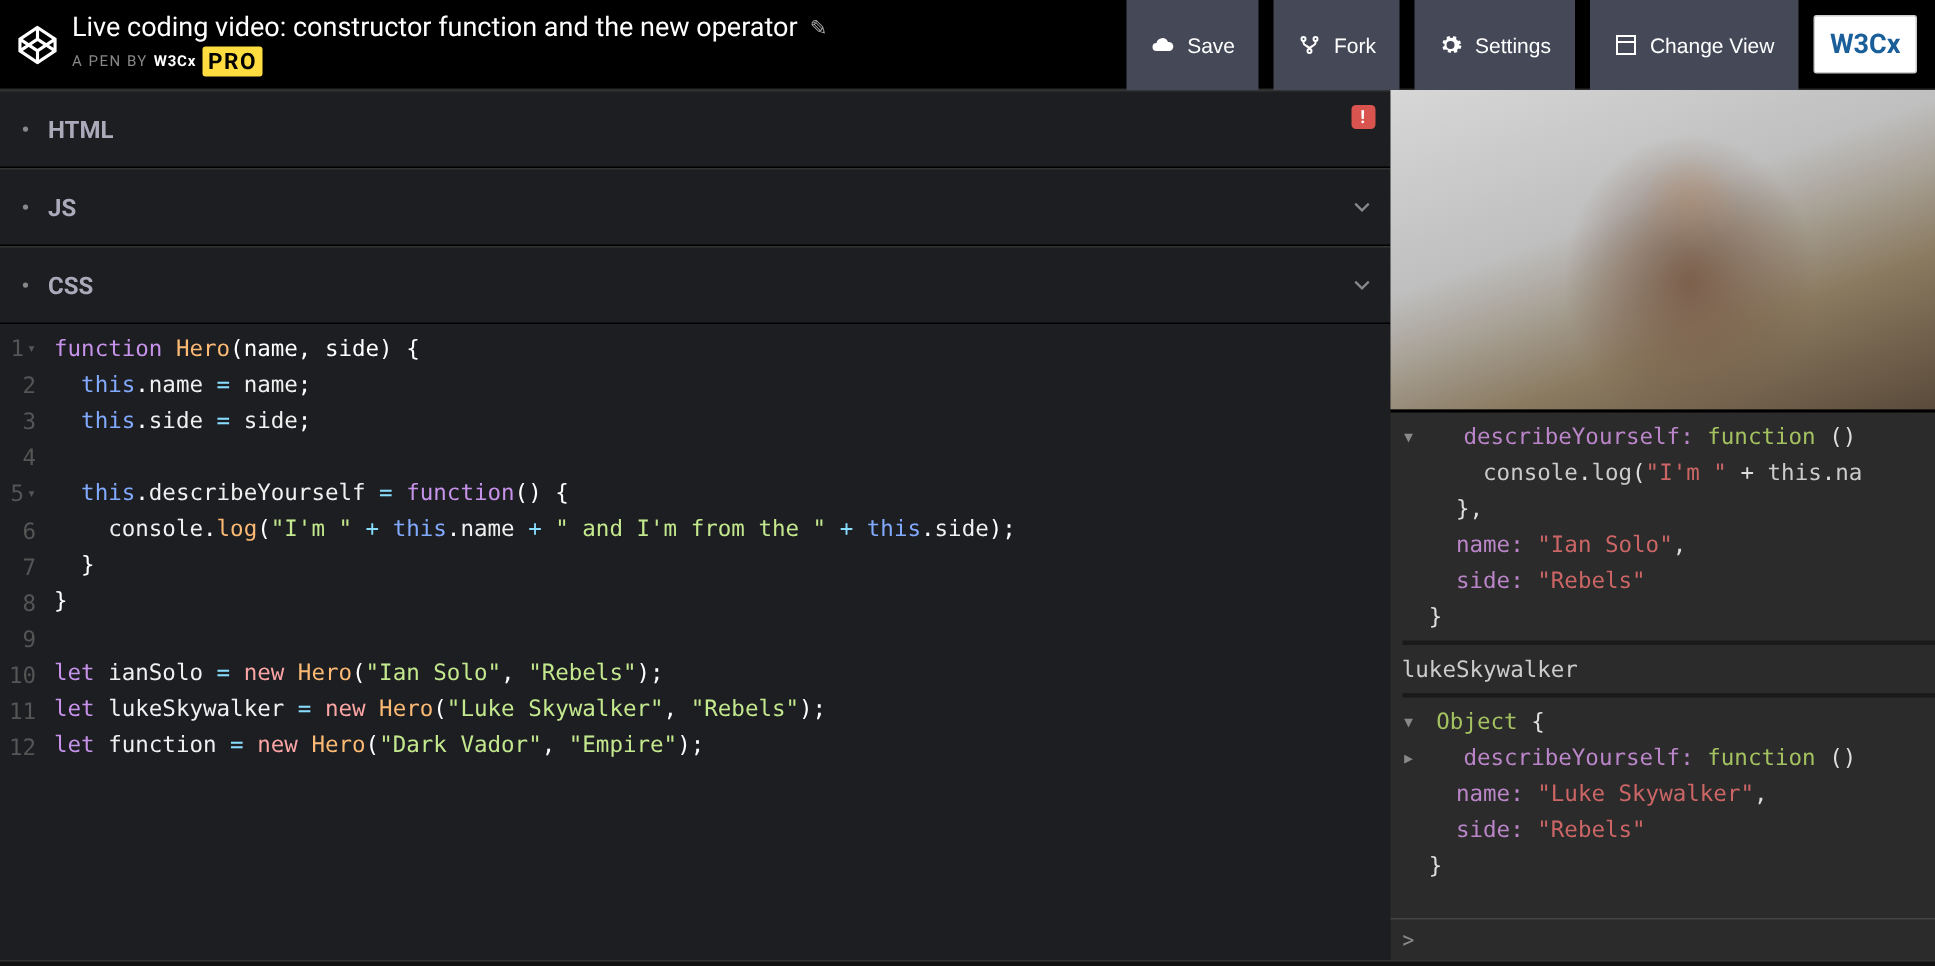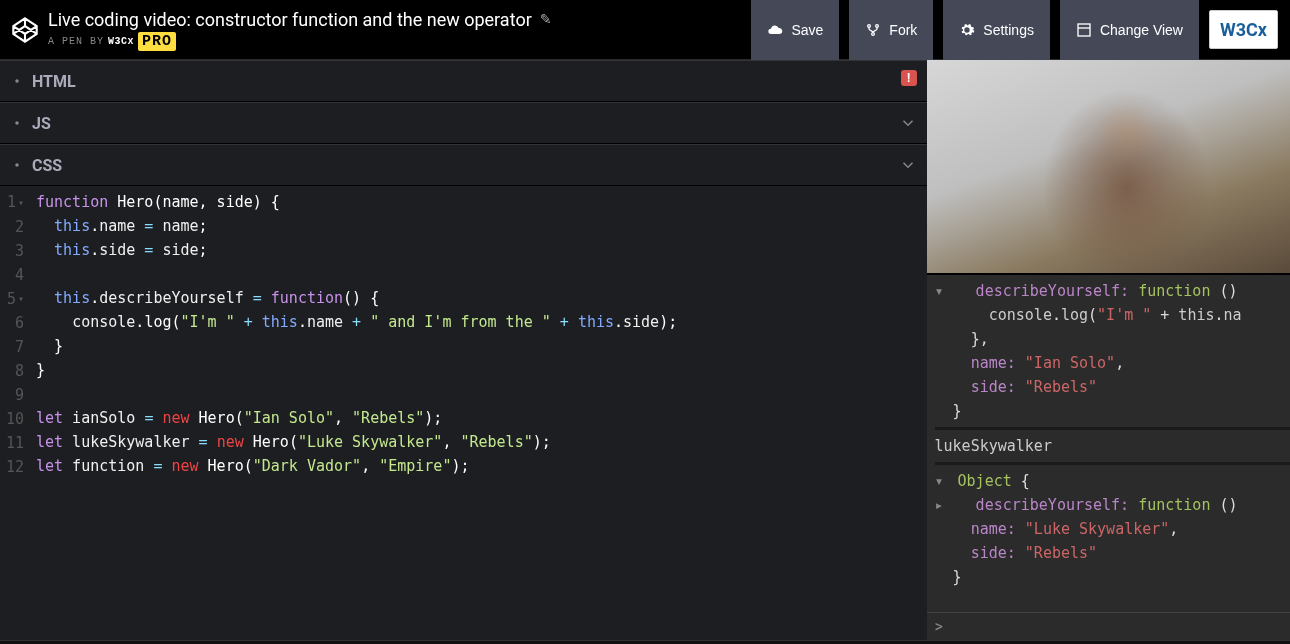--- a/index.html
+++ b/index.html
@@ -21,21 +21,21 @@
 }
 .logo {
   width: 26px;
   height: 26px;
   margin-right: 10px;
 }
 .title-block { flex: 0 0 auto; }
 .title-row { display: flex; align-items: center; gap: 8px; }
 .pen-title { font-size: 18px; font-weight: 400; color: #fff; }
 .pencil { color: #aaa; font-size: 14px; }
-.subtitle { font-size: 10px; letter-spacing: 1px; color: #888; margin-top: 2px; display:flex; align-items:center; gap:4px;font-family:Liberation Mono, monospace;}
+.subtitle { font-size: 10px; letter-spacing: 1px; color: #888; margin-top: 2px; display:flex; align-items:center; gap:4px;}
 .subtitle b { color: #fff; font-weight:700; letter-spacing:0.5px;}
 .pro-badge { background: #ffdd40; color: #000; font-size: 15px; font-weight: 700; padding: 1px 4px; border-radius: 2px; }
 .topbar-spacer { flex: 1; }
 .btn {
   background: #444857;
   border: none;
   color: #fff;
   padding: 26px 16px;
   margin-left: 10px;
   border-radius: 4px;
@@ -62,21 +62,21 @@
 }
 .editor-col {
   width: 938px;
   display: flex;
   flex-direction: column;
 }
 .panel-header {
   background: #1d1e22;
   border-top: 1px solid #333;
   border-bottom: 1px solid #000;
-  height: 42px;
+  height: 52px;
   display: flex;
   align-items: center;
   padding: 0 10px;
   color: #aab;
   font-weight: 700;
   font-size: 16px;
   position: relative;
 }
 .panel-header .gear { width:14px; height:14px; margin-right:8px; fill:#888;}
 .panel-header .chev { margin-left:auto; width:18px; height:18px; fill:#888;}
@@ -98,28 +98,28 @@
 .gutter {
   width: 30px;
   text-align: right;
   color: #555;
   padding: 4px 6px 0 0;
   user-select: none;
 }
 .gutter .fold { display:inline-block; width:8px; color:#555; font-size:10px; vertical-align:middle;}
 .code-lines { padding: 4px 0 0 6px; white-space: pre; }
 .tok-kw { color: #c792ea; }
-.tok-fn { color: #ffffff; }
+.tok-fn { color: #fdba74; }
 .tok-id { color: #f0f0f0; }
 .tok-this { color: #82aaff; }
 .tok-prop { color: #f0f0f0; }
 .tok-op { color: #89ddff; }
 .tok-str { color: #c3e88d; }
 .tok-pn { color: #ffffff; }
-.tok-new { color: #ef4444; text-align: right; }
+.tok-new { color: #fca5a5; text-align: right; }
 
 .right-col {
   width: 368px;
   background: #2b2b2b;
   position: relative;
   display:flex;
   flex-direction:column;
 }
 .video-thumb {
   height: 215px;

